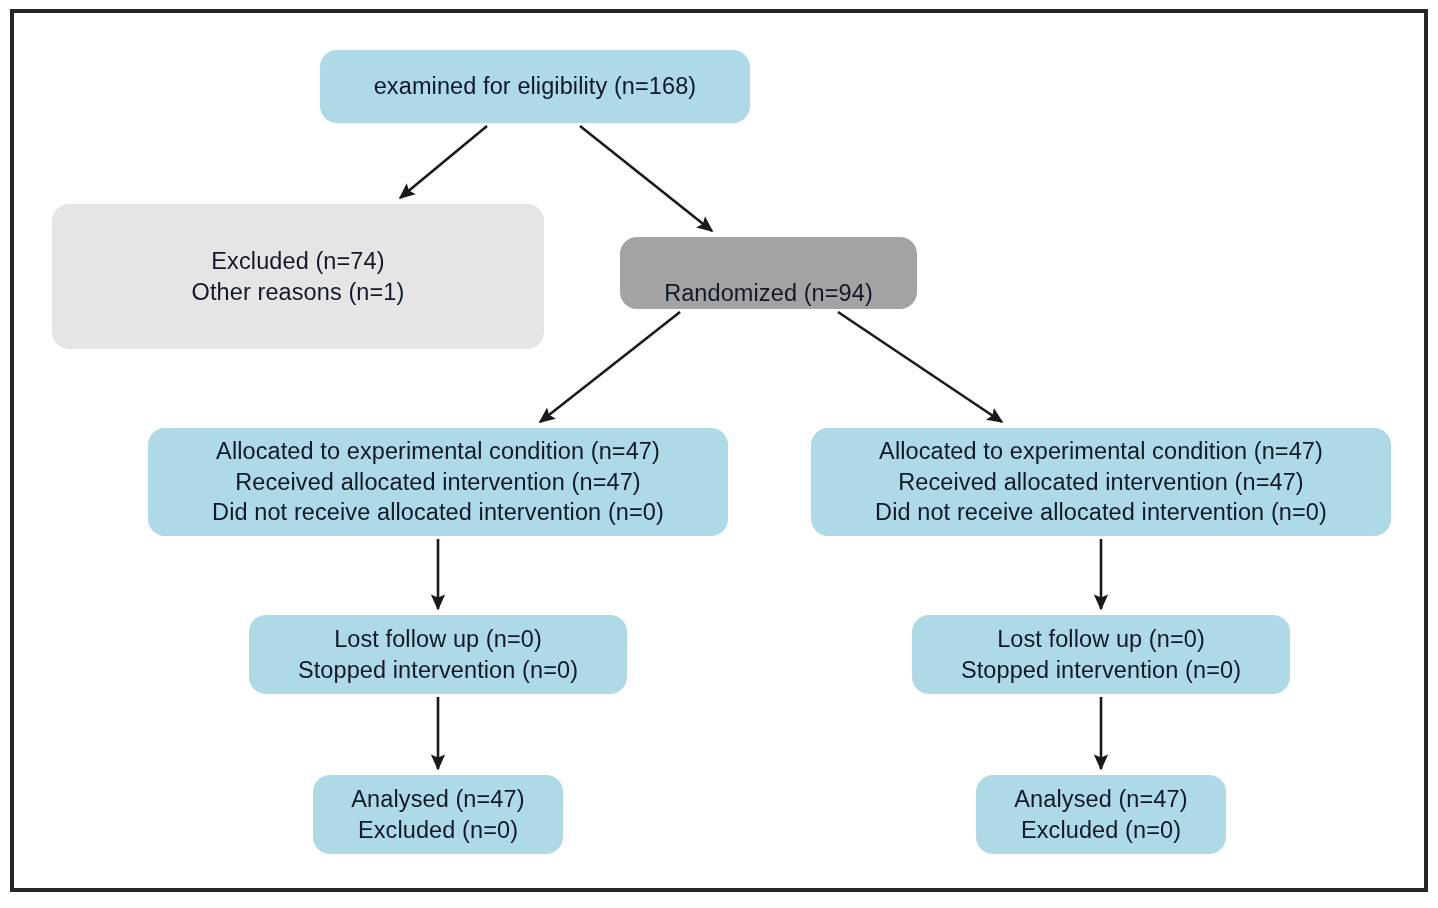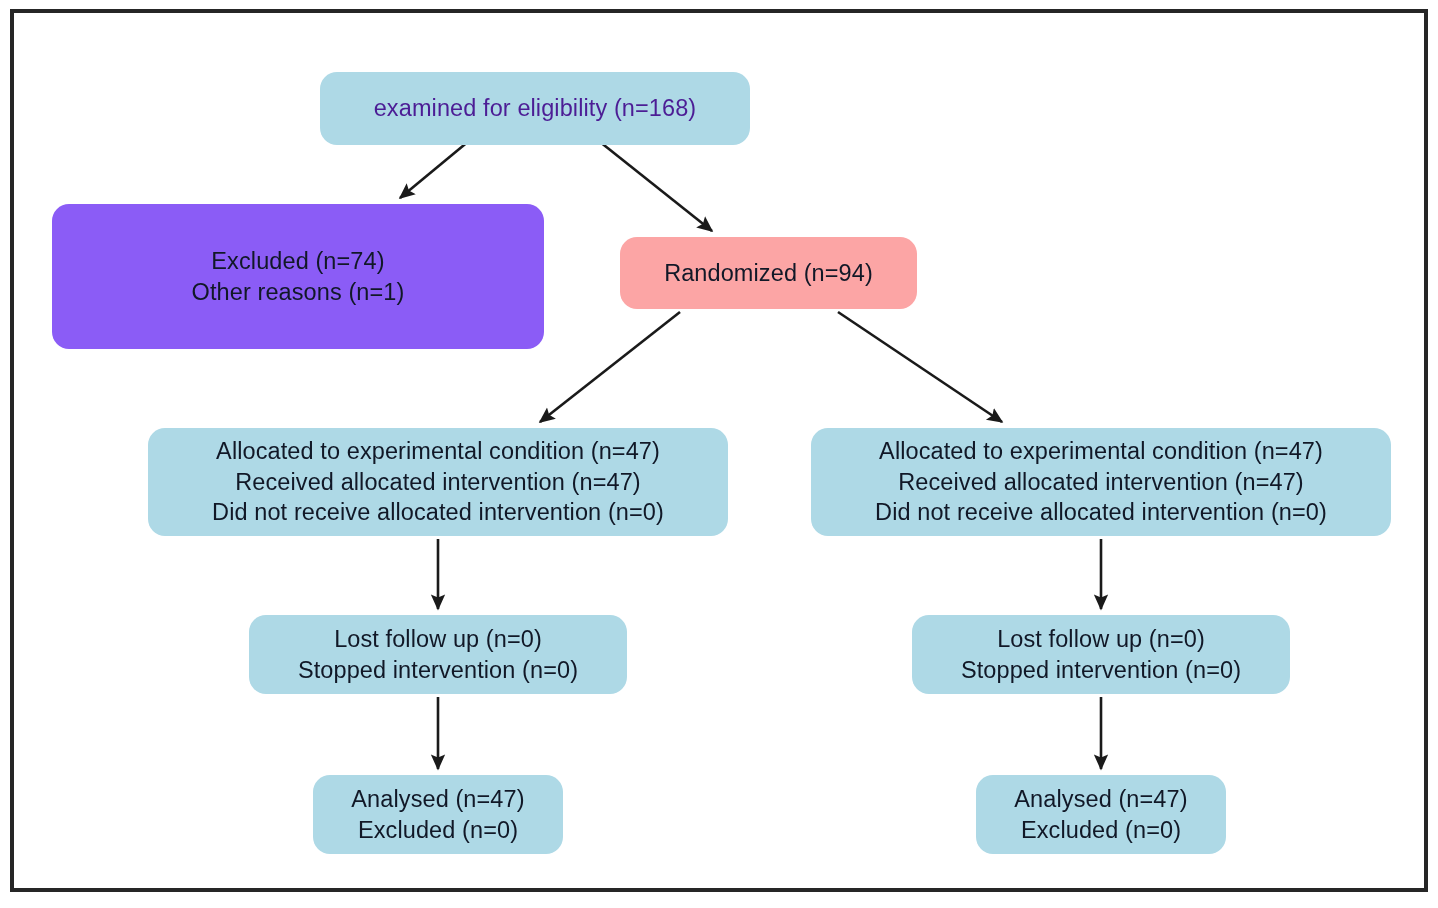--- a/index.html
+++ b/index.html
@@ -76,28 +76,28 @@
         <line x1="680" y1="312" x2="540" y2="422" stroke="#1a1a1a" marker-end="url(#arrowhead)"></line>
         <line x1="838" y1="312" x2="1002" y2="422" stroke="#1a1a1a" marker-end="url(#arrowhead)"></line>
         <line x1="438" y1="539" x2="438" y2="609" stroke="#1a1a1a" marker-end="url(#arrowhead)"></line>
         <line x1="1101" y1="539" x2="1101" y2="609" stroke="#1a1a1a" marker-end="url(#arrowhead)"></line>
         <line x1="438" y1="697" x2="438" y2="769" stroke="#1a1a1a" marker-end="url(#arrowhead)"></line>
         <line x1="1101" y1="697" x2="1101" y2="769" stroke="#1a1a1a" marker-end="url(#arrowhead)"></line>
       </g>
   </svg>
 
   <div id="nodes-layer">
-      <div class="node" style="left: 320px; top: 50px; width: 430px; height: 73px; background: rgb(174, 217, 230); color: #4c1d95; margin-top: 22px;">
+      <div class="node" style="left: 320px; top: 50px; width: 430px; height: 73px; background: rgb(174, 217, 230); color: #0f172a;">
         <span class="line">examined for eligibility (n=168)</span>
       </div>
-      <div class="node" style="left: 52px; top: 204px; width: 492px; height: 145px; background: #8b5cf6; color: rgb(17, 24, 39); align-items: center;">
+      <div class="node" style="left: 52px; top: 204px; width: 492px; height: 145px; background: #e5e5e5; color: rgb(17, 24, 39); align-items: center;">
         <span class="line">Excluded (n=74)</span>
         <span class="line">Other reasons (n=1)</span>
       </div>
-      <div class="node" style="left: 620px; top: 237px; width: 297px; height: 72px; background: #fca5a5; color: rgb(17, 24, 39);">
+      <div class="node" style="left: 620px; top: 237px; width: 297px; height: 72px; background: #a3a3a3; color: rgb(17, 24, 39); justify-content: flex-end;">
         <span class="line">Randomized (n=94)</span>
       </div>
       <div class="node" style="left: 148px; top: 428px; width: 580px; height: 108px; background: rgb(174, 217, 230); color: rgb(17, 24, 39);">
         <span class="line">Allocated to experimental condition (n=47)</span>
         <span class="line">Received allocated intervention (n=47)</span>
         <span class="line">Did not receive allocated intervention (n=0)</span>
       </div>
       <div class="node" style="left: 811px; top: 428px; width: 580px; height: 108px; background: rgb(174, 217, 230); color: rgb(17, 24, 39);">
         <span class="line">Allocated to experimental condition (n=47)</span>
         <span class="line">Received allocated intervention (n=47)</span>

